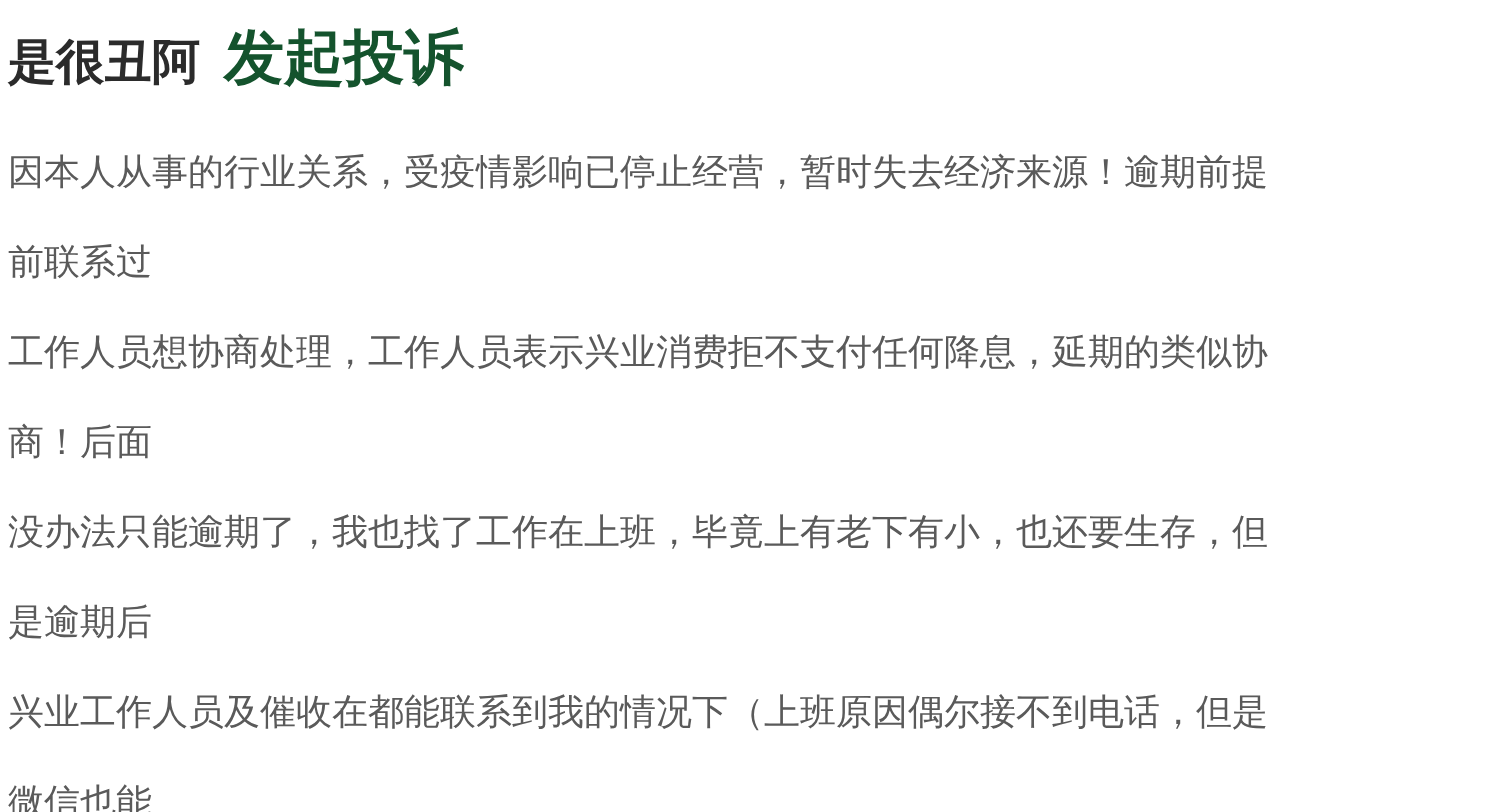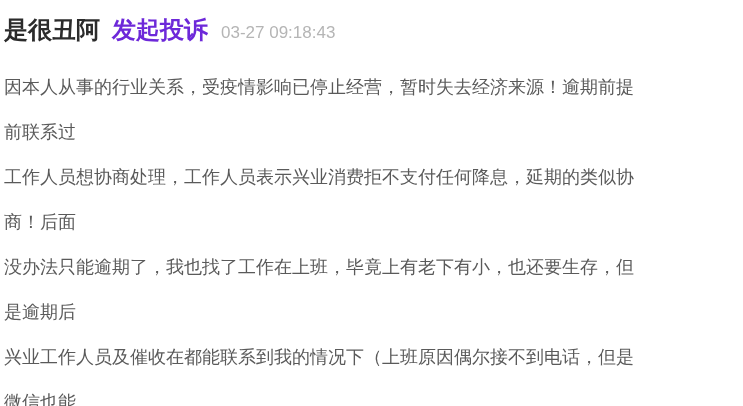--- a/index.html
+++ b/index.html
@@ -23,23 +23,23 @@
     align-items: baseline;
     line-height: 34px;
     white-space: nowrap;
   }
   .username {
     font-size: 24px;
     font-weight: 700;
     color: #2b2b2b;
   }
   .action-label {
-    font-size: 24px;
+    font-size: 30px;
     font-weight: 700;
-    color: #6d28d9;
+    color: #14532d;
     margin-left: 12px;
     text-align: center;
   }
   .timestamp {
     font-size: 17px;
     font-weight: 400;
     color: #b5b5b5;
     margin-left: 13px;
   }
   .post-body {
@@ -51,21 +51,20 @@
     word-break: break-all;
   }
 </style>
 </head>
 <body>
 
 <div class="post">
   <div class="post-header">
     <span class="username">是很丑阿</span>
     <span class="action-label">发起投诉</span>
-    <span class="timestamp">03-27 09:18:43</span>
   </div>
   <div class="post-body">因本人从事的行业关系，受疫情影响已停止经营，暂时失去经济来源！逾期前提前联系过
 工作人员想协商处理，工作人员表示兴业消费拒不支付任何降息，延期的类似协商！后面
 没办法只能逾期了，我也找了工作在上班，毕竟上有老下有小，也还要生存，但是逾期后
 兴业工作人员及催收在都能联系到我的情况下（上班原因偶尔接不到电话，但是微信也能
 联系到本人），一直给我朋友，家人打电话，我也说过父母年纪大了，还款是我本人的事
 情，不要联系他们！而且对方一直让去找亲戚朋友借钱还！我也了解过因为疫情很多银行
 及贷款公司都给出了，协商还款的政策！我也积极主动找你们协商了，不是说什么不接电
 话找不到人了！你们都不是中国人吗？为什么兴业消费一直把人往死里逼？古话说欠债还
 钱天经地义，钱肯定要还的！希望你们第一能停止骚扰家人及朋友、第二，针对我们这种

